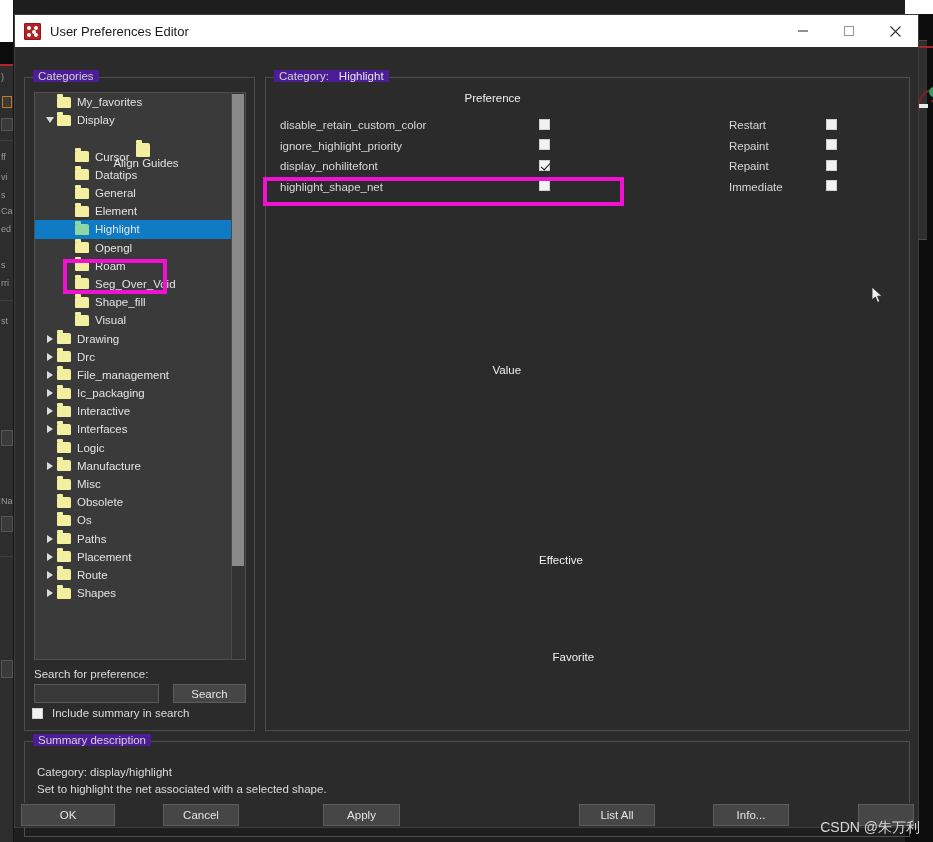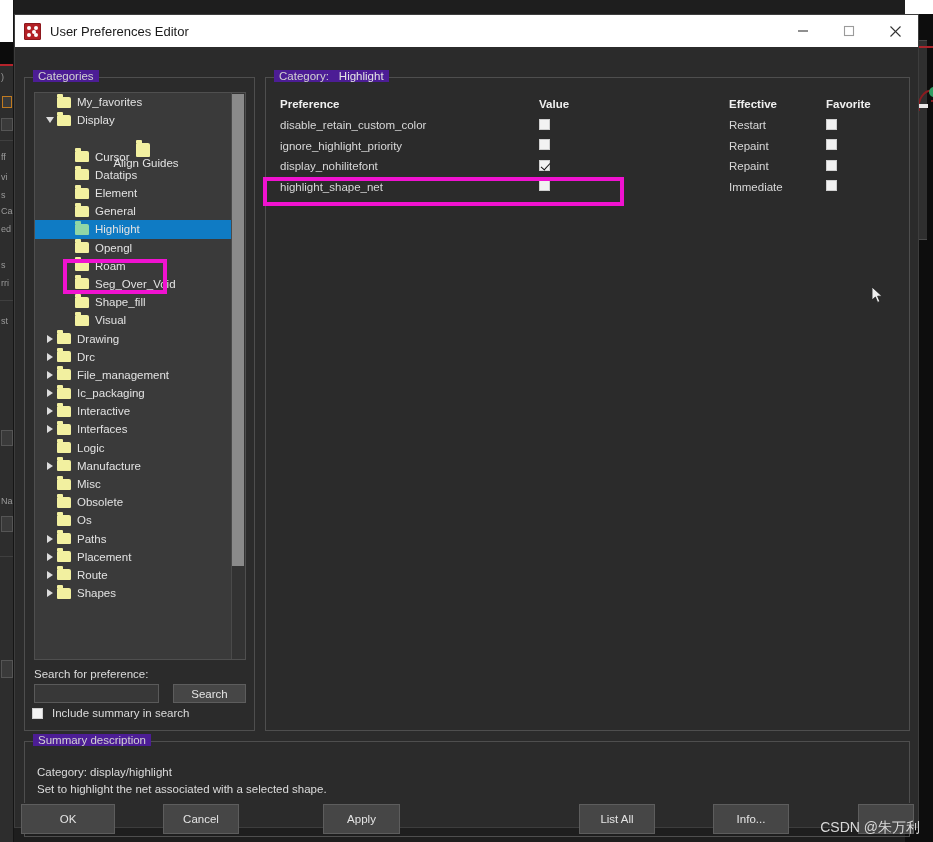--- a/index.html
+++ b/index.html
@@ -282,21 +282,21 @@
     left: 1px; top: 14px; right: 1px;
     font-size: 11.5px;
     color: #d8d8d8;
     font-family: "Liberation Sans", sans-serif;
   }
   .pref-head, .pref-row {
     position: relative;
     display: flex; align-items: center;
     height: 20.5px;
   }
-  .pref-head { font-weight: bold; color: #f0f0f0; height: 23px; }
+  .pref-head { font-weight: normal; color: #f0f0f0; height: 23px; flex-direction: column; }
   .c-pref   { width: 272px; flex: 0 0 272px; padding-left: 13px; }
   .c-val    { width: 190px; flex: 0 0 190px; }
   .c-eff    { width: 97px;  flex: 0 0 97px; }
   .c-fav    { width: 70px;  flex: 0 0 70px; }
   .pref-row .chk { display: inline-block; }
 
   
   .anno {
     position: absolute;
     border: 4px solid #f012d0;
@@ -316,21 +316,21 @@
   
   .buttonbar {
     position: relative;
     flex: 0 0 24px;
     height: 24px;
     background: #2b2b2b;
   }
   .btn {
     position: absolute;
     top: 1px;
-    height: 30px;
+    height: 22px;
     background: #464646;
     border: 1px solid #5d5d5d;
     color: #e4e4e4;
     font-size: 11.5px;
     display: flex; align-items: center; justify-content: center;
     font-family: "Liberation Sans", sans-serif;
   }
   #btn-ok      { left: 6px;   width: 94px; }
   #btn-cancel  { left: 148px; width: 76px; }
   #btn-apply   { left: 308px; width: 77px; }
@@ -451,26 +451,26 @@
                 <span class="tree-label">Cursor</span>
               </div>
               <div class="tree-row" style="padding-left: 26px;">
                 <span class="twisty"></span>
                 <span class="folder"></span>
                 <span class="tree-label">Datatips</span>
               </div>
               <div class="tree-row" style="padding-left: 26px;">
                 <span class="twisty"></span>
                 <span class="folder"></span>
+                <span class="tree-label">General</span>
+              </div>
+              <div class="tree-row" style="padding-left: 26px;">
+                <span class="twisty"></span>
+                <span class="folder"></span>
                 <span class="tree-label">Element</span>
-              </div>
-              <div class="tree-row" style="padding-left: 26px;">
-                <span class="twisty"></span>
-                <span class="folder"></span>
-                <span class="tree-label">General</span>
               </div>
               <div class="tree-row selected" style="padding-left: 26px;">
                 <div class="row-fill"></div>
                 <span class="twisty"></span>
                 <span class="folder green"></span>
                 <span class="tree-label">Highlight</span>
               </div>
               <div class="tree-row" style="padding-left: 26px;">
                 <span class="twisty"></span>
                 <span class="folder"></span>

